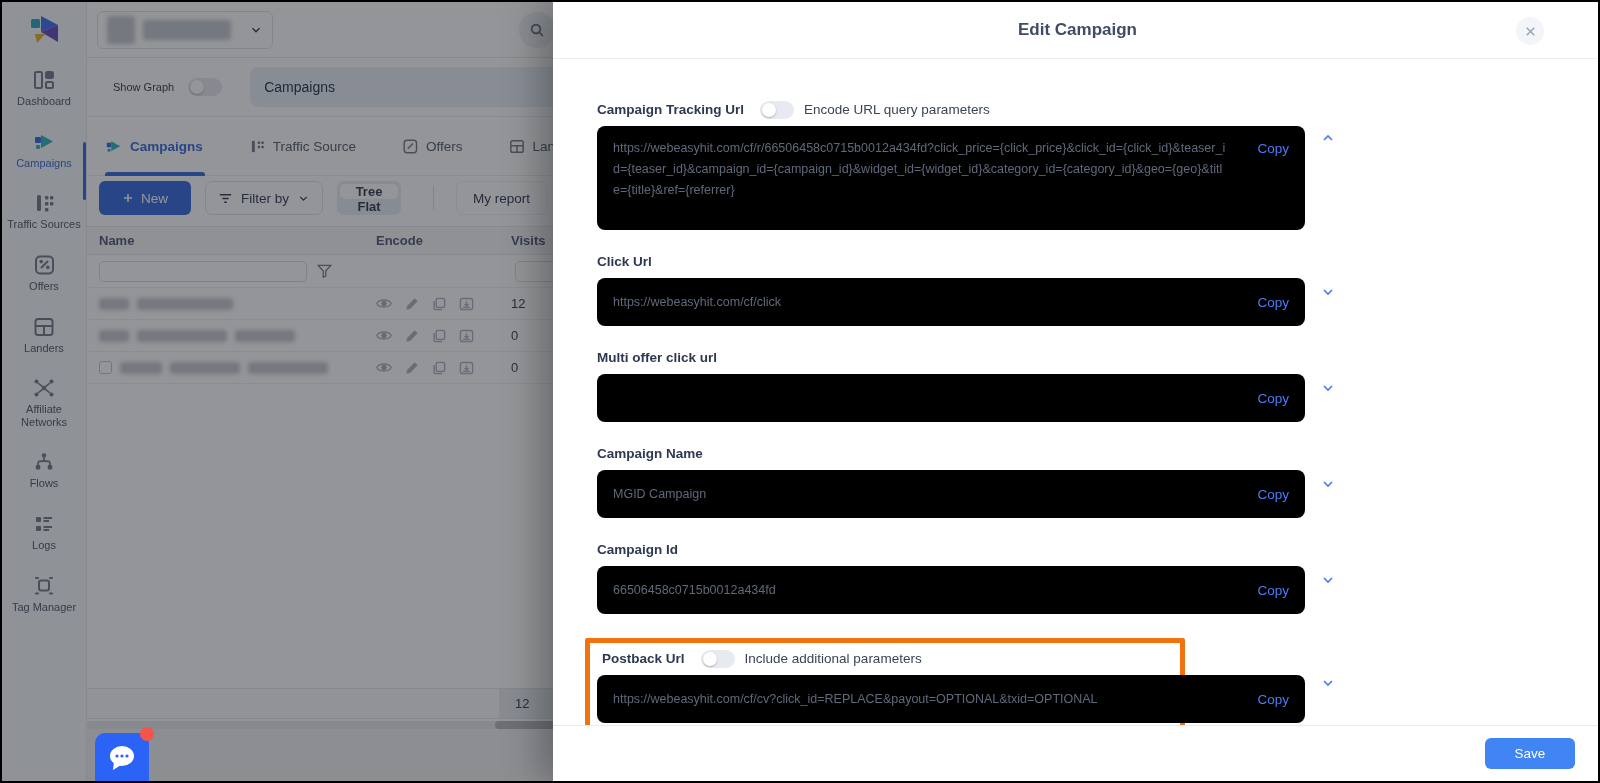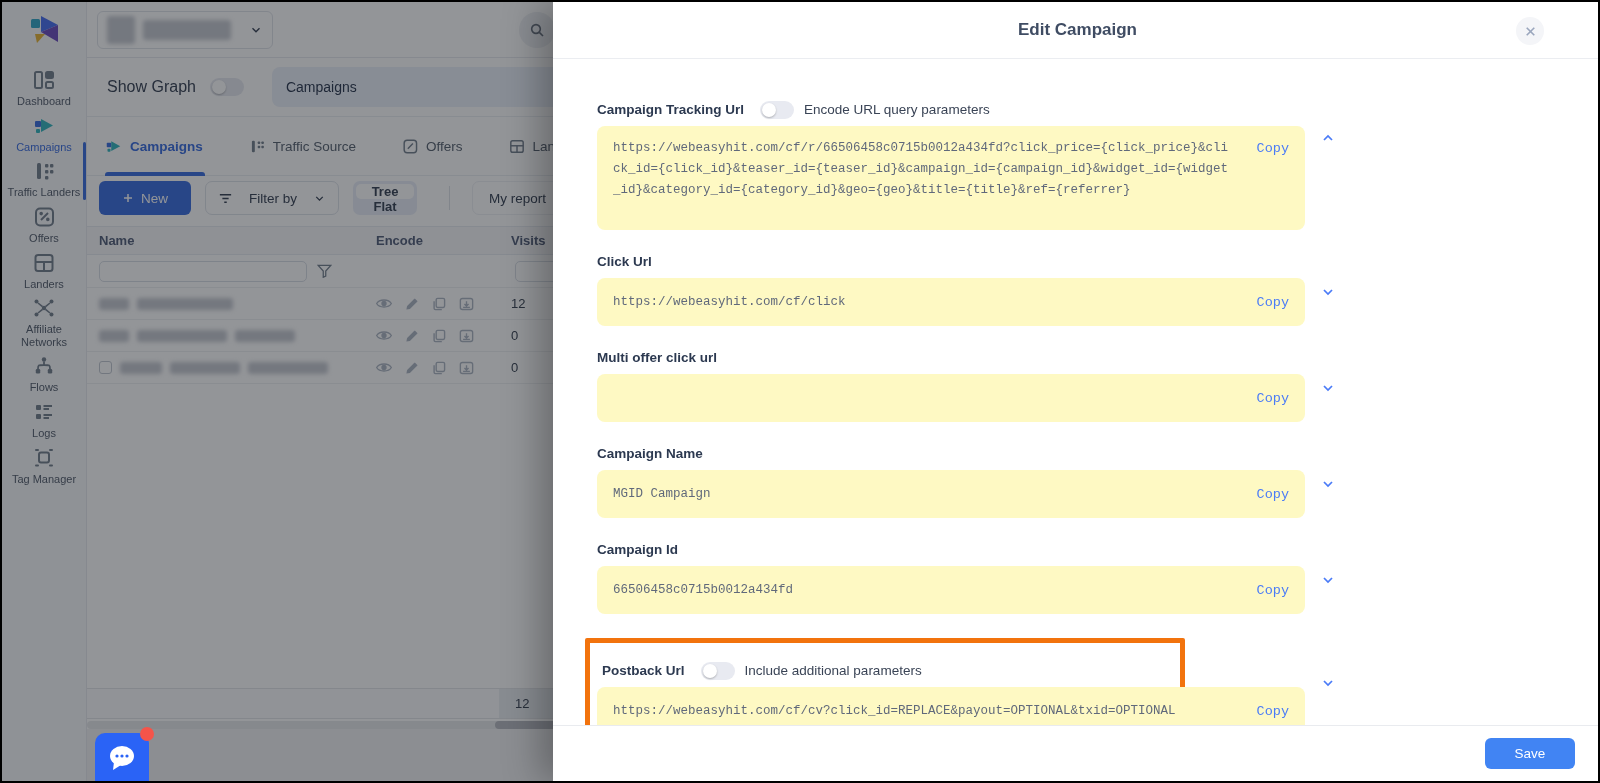--- a/index.html
+++ b/index.html
@@ -9,21 +9,21 @@
     border:2px solid #000; background:#fff; overflow:hidden;
     font-family:"Liberation Sans", sans-serif; color:#2c3950;
   }
 
   
   .sidebar {
     position:absolute; left:0; top:0; width:85px; height:100%;
     background:#f8f9fb; border-right:1px solid #e7e9ee; z-index:1;
   }
   .logo-wrap { height:56px; display:flex; align-items:center; justify-content:center; }
-  .nav { display:flex; flex-direction:column; padding-top:12px; gap:8px; }
+  .nav { display:flex; flex-direction:column; padding-top:12px; gap:24px; }
   .nav-item { display:flex; flex-direction:column; align-items:center; gap:5px; color:#76818f; cursor:pointer; }
   .nav-item .nav-label { font-size:11px; color:#555f6e; text-align:center; line-height:1.15; }
   .nav-item.active .nav-label { color:#3d6fe0; }
   .active-bar { position:absolute; right:0; top:140px; width:3px; height:58px; background:#3d6fe0; border-radius:2px; }
 
   
   .topbar {
     position:absolute; left:85px; top:0; right:0; height:56px;
     background:#fff; border-bottom:1px solid #e8eaee;
   }
@@ -33,37 +33,37 @@
   }
   .blur-block { background:#c7cad1; border-radius:3px; filter:blur(2px); }
   .search-btn {
     position:absolute; left:432px; top:10px; width:36px; height:36px;
     border-radius:50%; background:#eef0f4; display:flex; align-items:center; justify-content:center; cursor:pointer;
   }
 
   
   .main { position:absolute; left:85px; top:56px; right:0; bottom:0; background:#fff; }
   .controls-row { height:59px; border-bottom:1px solid #eceef2; display:flex; align-items:center; padding-left:20px; }
-  .show-graph-label { font-size:16px; color:#3a4456; }
+  .show-graph-label { font-size:11px; color:#3a4456;margin-left:6px; }
   .toggle { position:relative; width:34px; height:18px; border-radius:9px; background:#e8eaf1; display:inline-block; cursor:pointer; flex:none; }
   .toggle .knob { position:absolute; left:2px; top:2px; width:14px; height:14px; border-radius:50%; background:#fff; box-shadow:0 1px 2px rgba(0,0,0,.25); }
   .entity-select {
     margin-left:28px; width:412px; height:40px; background:#ecf0f9; border-radius:8px;
     display:flex; align-items:center; padding:0 14px; font-size:14px; color:#2c3950; cursor:pointer;
   }
   .entity-select .chev { margin-left:auto; }
 
   .tabs-row { position:relative; height:59px; border-bottom:1px solid #eceef2; display:flex; align-items:center; padding-left:18px; gap:46px; }
   .tab { display:flex; align-items:center; gap:8px; font-size:13.5px; color:#5a6472; cursor:pointer; white-space:nowrap; }
   .tab.active { color:#3d6fe0; font-weight:bold; }
   .tab-underline { position:absolute; left:18px; bottom:-1px; width:100px; height:4px; background:#3d6fe0; border-radius:3px 3px 0 0; }
 
   .toolbar-row { height:44px; display:flex; align-items:center; padding-left:12px; gap:14px; }
   .btn-new { width:92px; height:34px; background:#3d6fe0; color:#fff; border:none; border-radius:6px; font-size:13.5px; cursor:pointer; display:flex; align-items:center; justify-content:center; gap:7px; font-family:inherit; }
-  .btn-filter { height:34px; padding:0 12px; background:#fff; border:1px solid #dfe3ea; border-radius:7px; font-size:13.5px; color:#3a4456; display:flex; align-items:center; gap:16px; cursor:pointer; font-family:inherit; }
+  .btn-filter { height:34px; padding:0 12px; background:#fff; border:1px solid #dfe3ea; border-radius:7px; font-size:13.5px; color:#3a4456; display:flex; align-items:center; gap:8px; cursor:pointer; font-family:inherit; }
   .seg { height:34px; background:#e9edf8; border-radius:7px; display:flex; padding:3px;flex-direction:column; }
   .seg-opt { min-width:58px; padding:0 12px; display:flex; align-items:center; justify-content:center; font-size:13px; color:#3a4456; border-radius:5px; cursor:pointer; font-weight:bold; }
   .seg-opt.selected { background:#fff; }
   .v-divider { width:1px; height:24px; background:#dfe2e8; margin:0 8px 0 18px; }
   .btn-report { height:34px; padding:0 16px; background:#fff; border:1px solid #eef0f4; border-radius:7px; font-size:13.5px; color:#3a4456; display:flex; align-items:center; cursor:pointer; font-family:inherit; white-space:nowrap; }
 
   .table { margin-top:6px; font-size:13px; }
   .t-row { display:grid; grid-template-columns:277px 135px 160px; }
   .t-head { background:#f7f8fa; border-top:1px solid #e8ebf0; border-bottom:1px solid #e8ebf0; height:29px; }
   .t-head > div { display:flex; align-items:center; padding-left:12px; font-weight:bold; color:#55607a; }
@@ -105,31 +105,31 @@
   .modal-close { position:absolute; right:58px; top:15px; width:28px; height:28px; border-radius:50%; background:#f4f5f8; display:flex; align-items:center; justify-content:center; cursor:pointer; color:#9aa6bd; }
   .modal-body { padding:43px 0 0 44px; }
 
   .field { margin-bottom:24px; position:relative; }
   .field-label-row { display:flex; align-items:center; height:15px; margin-bottom:9px; }
   .field-label { font-size:13.5px; font-weight:bold; color:#2c3950; }
   .field-label-row .toggle { margin-left:16px; }
   .toggle-label { font-size:13.5px; color:#3a4456; margin-left:10px; }
   .field-row { display:flex; align-items:flex-start; }
   .value-box {
-    width:708px; min-height:48px; background:#fef9c3; border-radius:8px;
-    display:flex; align-items:center; padding:0 16px;font-family:Liberation Mono, monospace;
+    width:708px; min-height:48px; background:#000000; border-radius:8px;
+    display:flex; align-items:center; padding:0 16px;
   }
   .value-box.tall { height:104px; align-items:flex-start; padding-top:12px; }
   .value-text { font-size:12.5px; color:#60697b; word-break:break-all; line-height:21px; width:616px; }
   .copy-link { margin-left:auto; font-size:13.5px; color:#4a7bf7; cursor:pointer; text-decoration:none; flex:none; }
   .value-box.tall .copy-link { margin-top:3px; }
   .chevron { margin-left:15px; margin-top:6px; color:#4a7bf7; cursor:pointer; flex:none; }
   .value-box.tall + .chevron { margin-top:4px; }
 
-  .orange-box { border:5px solid #f2730d; border-radius:2px; padding:20px 7px 7px 7px; margin-left:-12px; width:600px; }
+  .orange-box { border:5px solid #f2730d; border-radius:2px; padding:8px 7px 7px 7px; margin-left:-12px; width:600px; }
   .field.highlighted .field-label-row { padding-left:5px; }
   .chev-abs { position:absolute; left:723px; top:37px; color:#4a7bf7; cursor:pointer; }
 
   .modal-footer { position:absolute; left:0; bottom:0; width:100%; height:56px; border-top:1px solid #e9ebef; background:#fff; }
   .btn-save { position:absolute; right:27px; top:12px; width:90px; height:31px; background:#4184f3; color:#fff; border:none; border-radius:6px; font-size:13.5px; cursor:pointer; font-family:inherit; }
 
   .icon-gray { color:#76818f; }
   svg { display:block; }
 </style>
 </head>
@@ -166,21 +166,21 @@
       </div>
       <div class="nav-item">
         <svg class="icon-gray" width="22" height="20" viewBox="0 0 22 20" fill="currentColor">
             <rect x="4" y="2" width="4" height="16" rx="1.5"></rect>
             <rect x="12" y="3" width="3.4" height="3.4" rx="1"></rect>
             <rect x="17" y="3" width="3.4" height="3.4" rx="1"></rect>
             <rect x="12" y="9" width="3.4" height="3.4" rx="1"></rect>
             <rect x="17" y="9" width="3.4" height="3.4" rx="1"></rect>
             <rect x="12" y="15" width="3.4" height="3.4" rx="1"></rect>
           </svg>
-        <span class="nav-label">Traffic Landers</span>
+        <span class="nav-label">Traffic Sources</span>
       </div>
       <div class="nav-item">
         <svg class="icon-gray" width="22" height="20" viewBox="0 0 22 20" fill="none" stroke="currentColor" stroke-width="2">
             <rect x="3" y="1.5" width="17" height="17" rx="4"></rect>
             <path d="M8 13 L15 6"></path>
             <circle cx="8.2" cy="6.6" r="0.8" fill="currentColor"></circle>
             <circle cx="14.8" cy="12.4" r="0.8" fill="currentColor"></circle>
           </svg>
         <span class="nav-label">Offers</span>
       </div>

